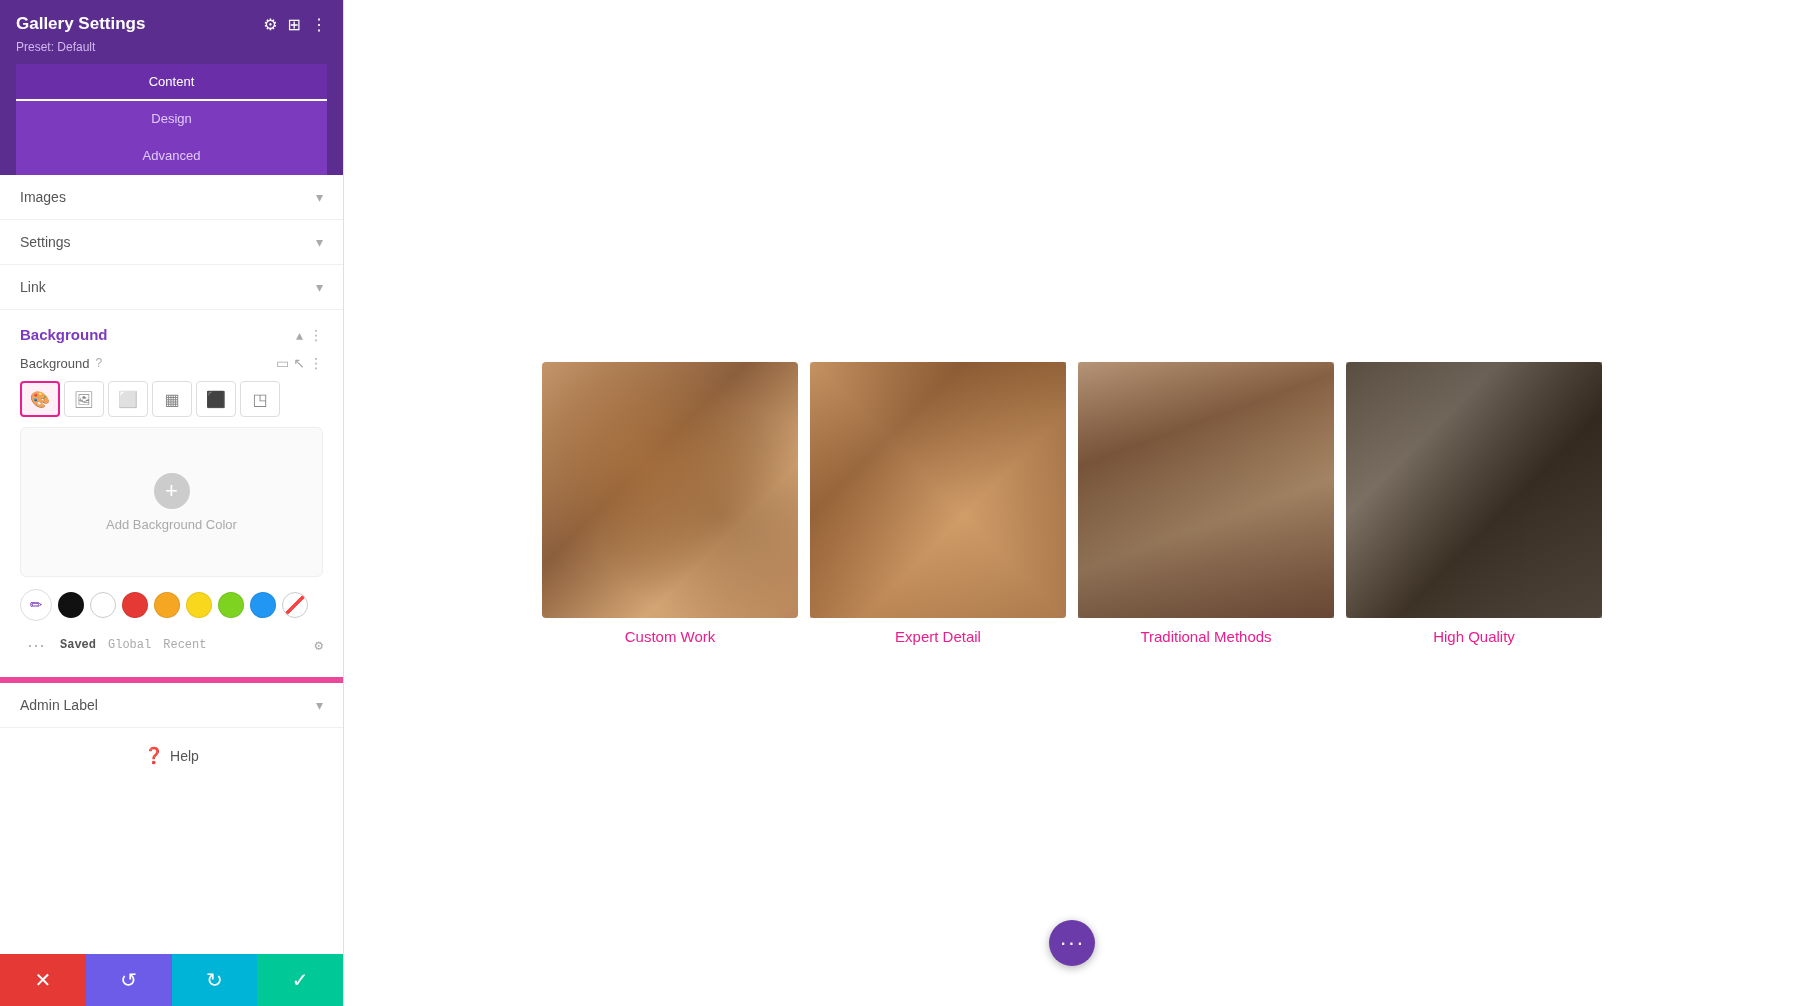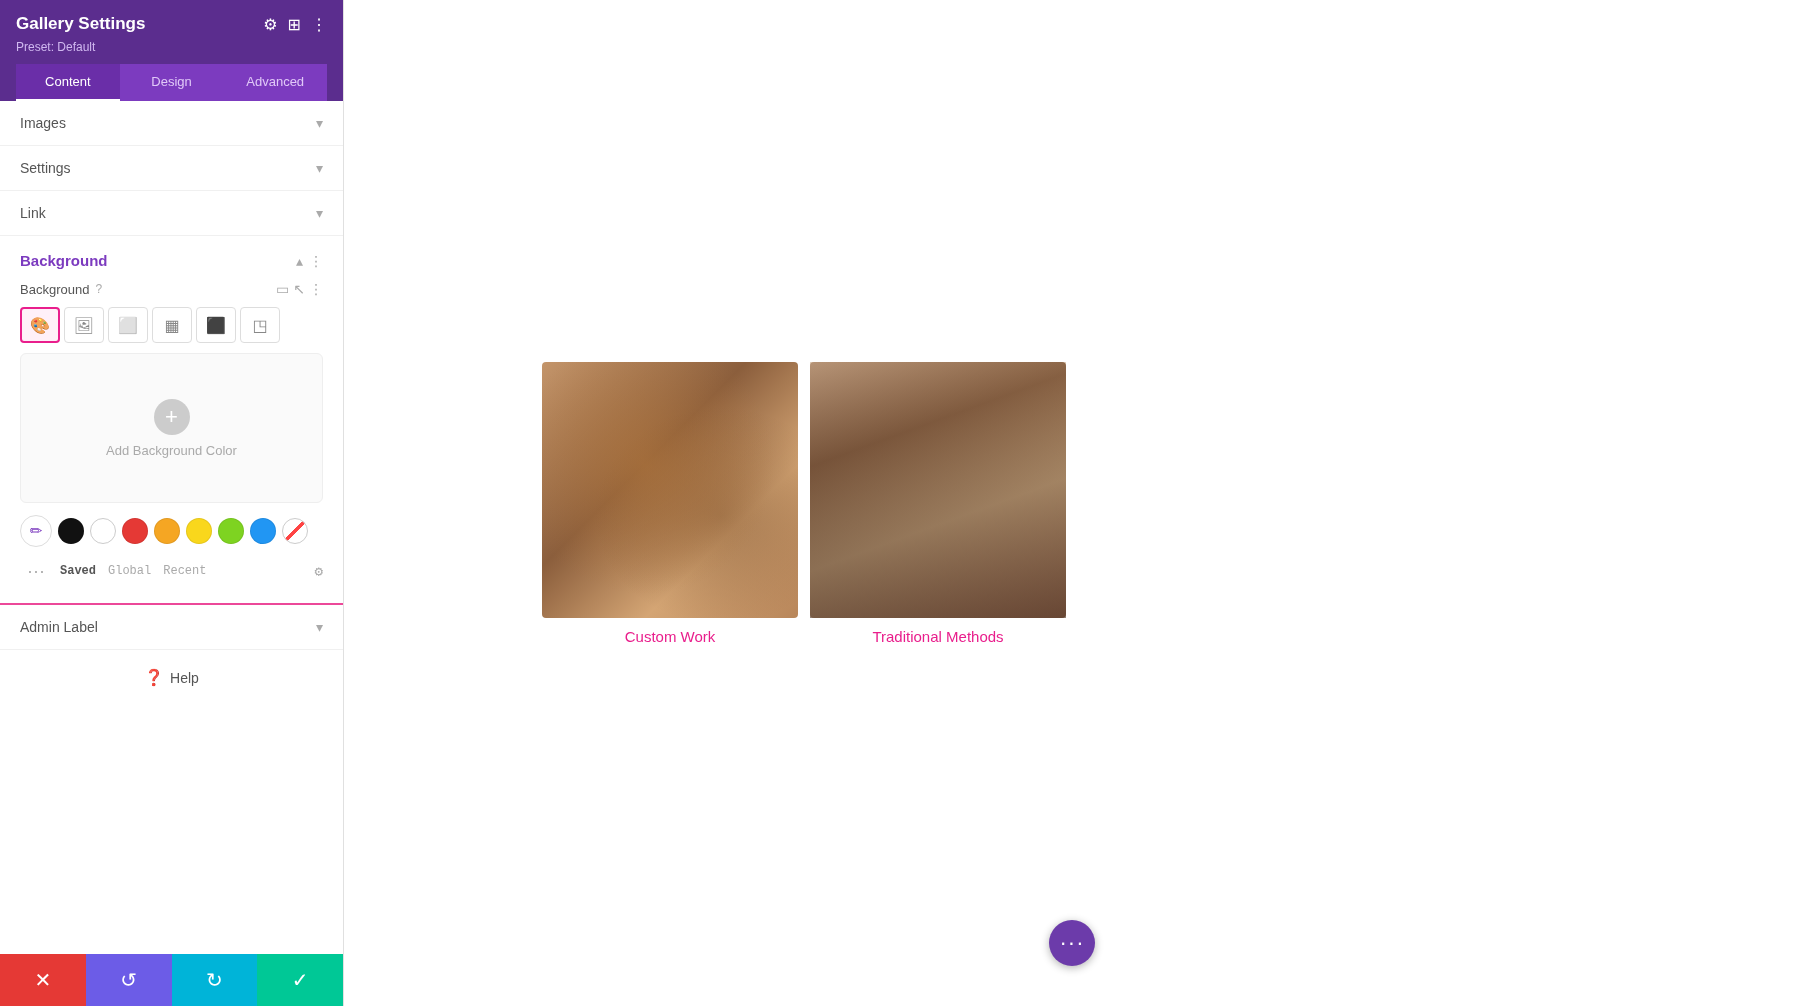--- a/index.html
+++ b/index.html
@@ -53,20 +53,21 @@
       margin-bottom: 10px;
     }
 
     .preset-row span {
       color: #d0b8f0;
     }
 
     .sidebar-tabs {
       display: flex;
       background: #7c3bbf;
+      flex-direction: column;
     }
 
     .sidebar-tab {
       flex: 1;
       padding: 10px 4px;
       text-align: center;
       color: #e0c8f8;
       font-size: 13px;
       cursor: pointer;
       border-bottom: 2px solid transparent;
@@ -97,21 +98,21 @@
       font-size: 14px;
     }
 
     .section-row-icon {
       color: #aaa;
       font-size: 14px;
     }
 
     .background-section {
       padding: 16px 20px;
-      border-bottom: 2px solid #ec4899;
+      border-bottom: 6px solid #ec4899;
     }
 
     .background-section-header {
       display: flex;
       align-items: center;
       justify-content: space-between;
       margin-bottom: 12px;
     }
 
     .background-section-title {
@@ -611,26 +612,34 @@
 
 <div class="main-content">
   <div class="gallery-area">
     <div class="gallery-grid">
 
       <div class="gallery-item">
         <div class="gallery-img img-custom-work"></div>
         <span class="gallery-label">Custom Work</span>
       </div>
 
+      <div class="gallery-item">
+        <div class="gallery-img img-expert-detail"></div>
+        <span class="gallery-label">Expert Detail</span>
+      </div>
 
       <div class="gallery-item">
         <div class="gallery-img img-traditional-methods"></div>
         <span class="gallery-label">Traditional Methods</span>
       </div>
 
+      <div class="gallery-item">
+        <div class="gallery-img img-high-quality"></div>
+        <span class="gallery-label">High Quality</span>
+      </div>
 
     </div>
   </div>
 
   <div class="floating-more-btn">
     <span>···</span>
   </div>
 </div>
 
 </body></html>

